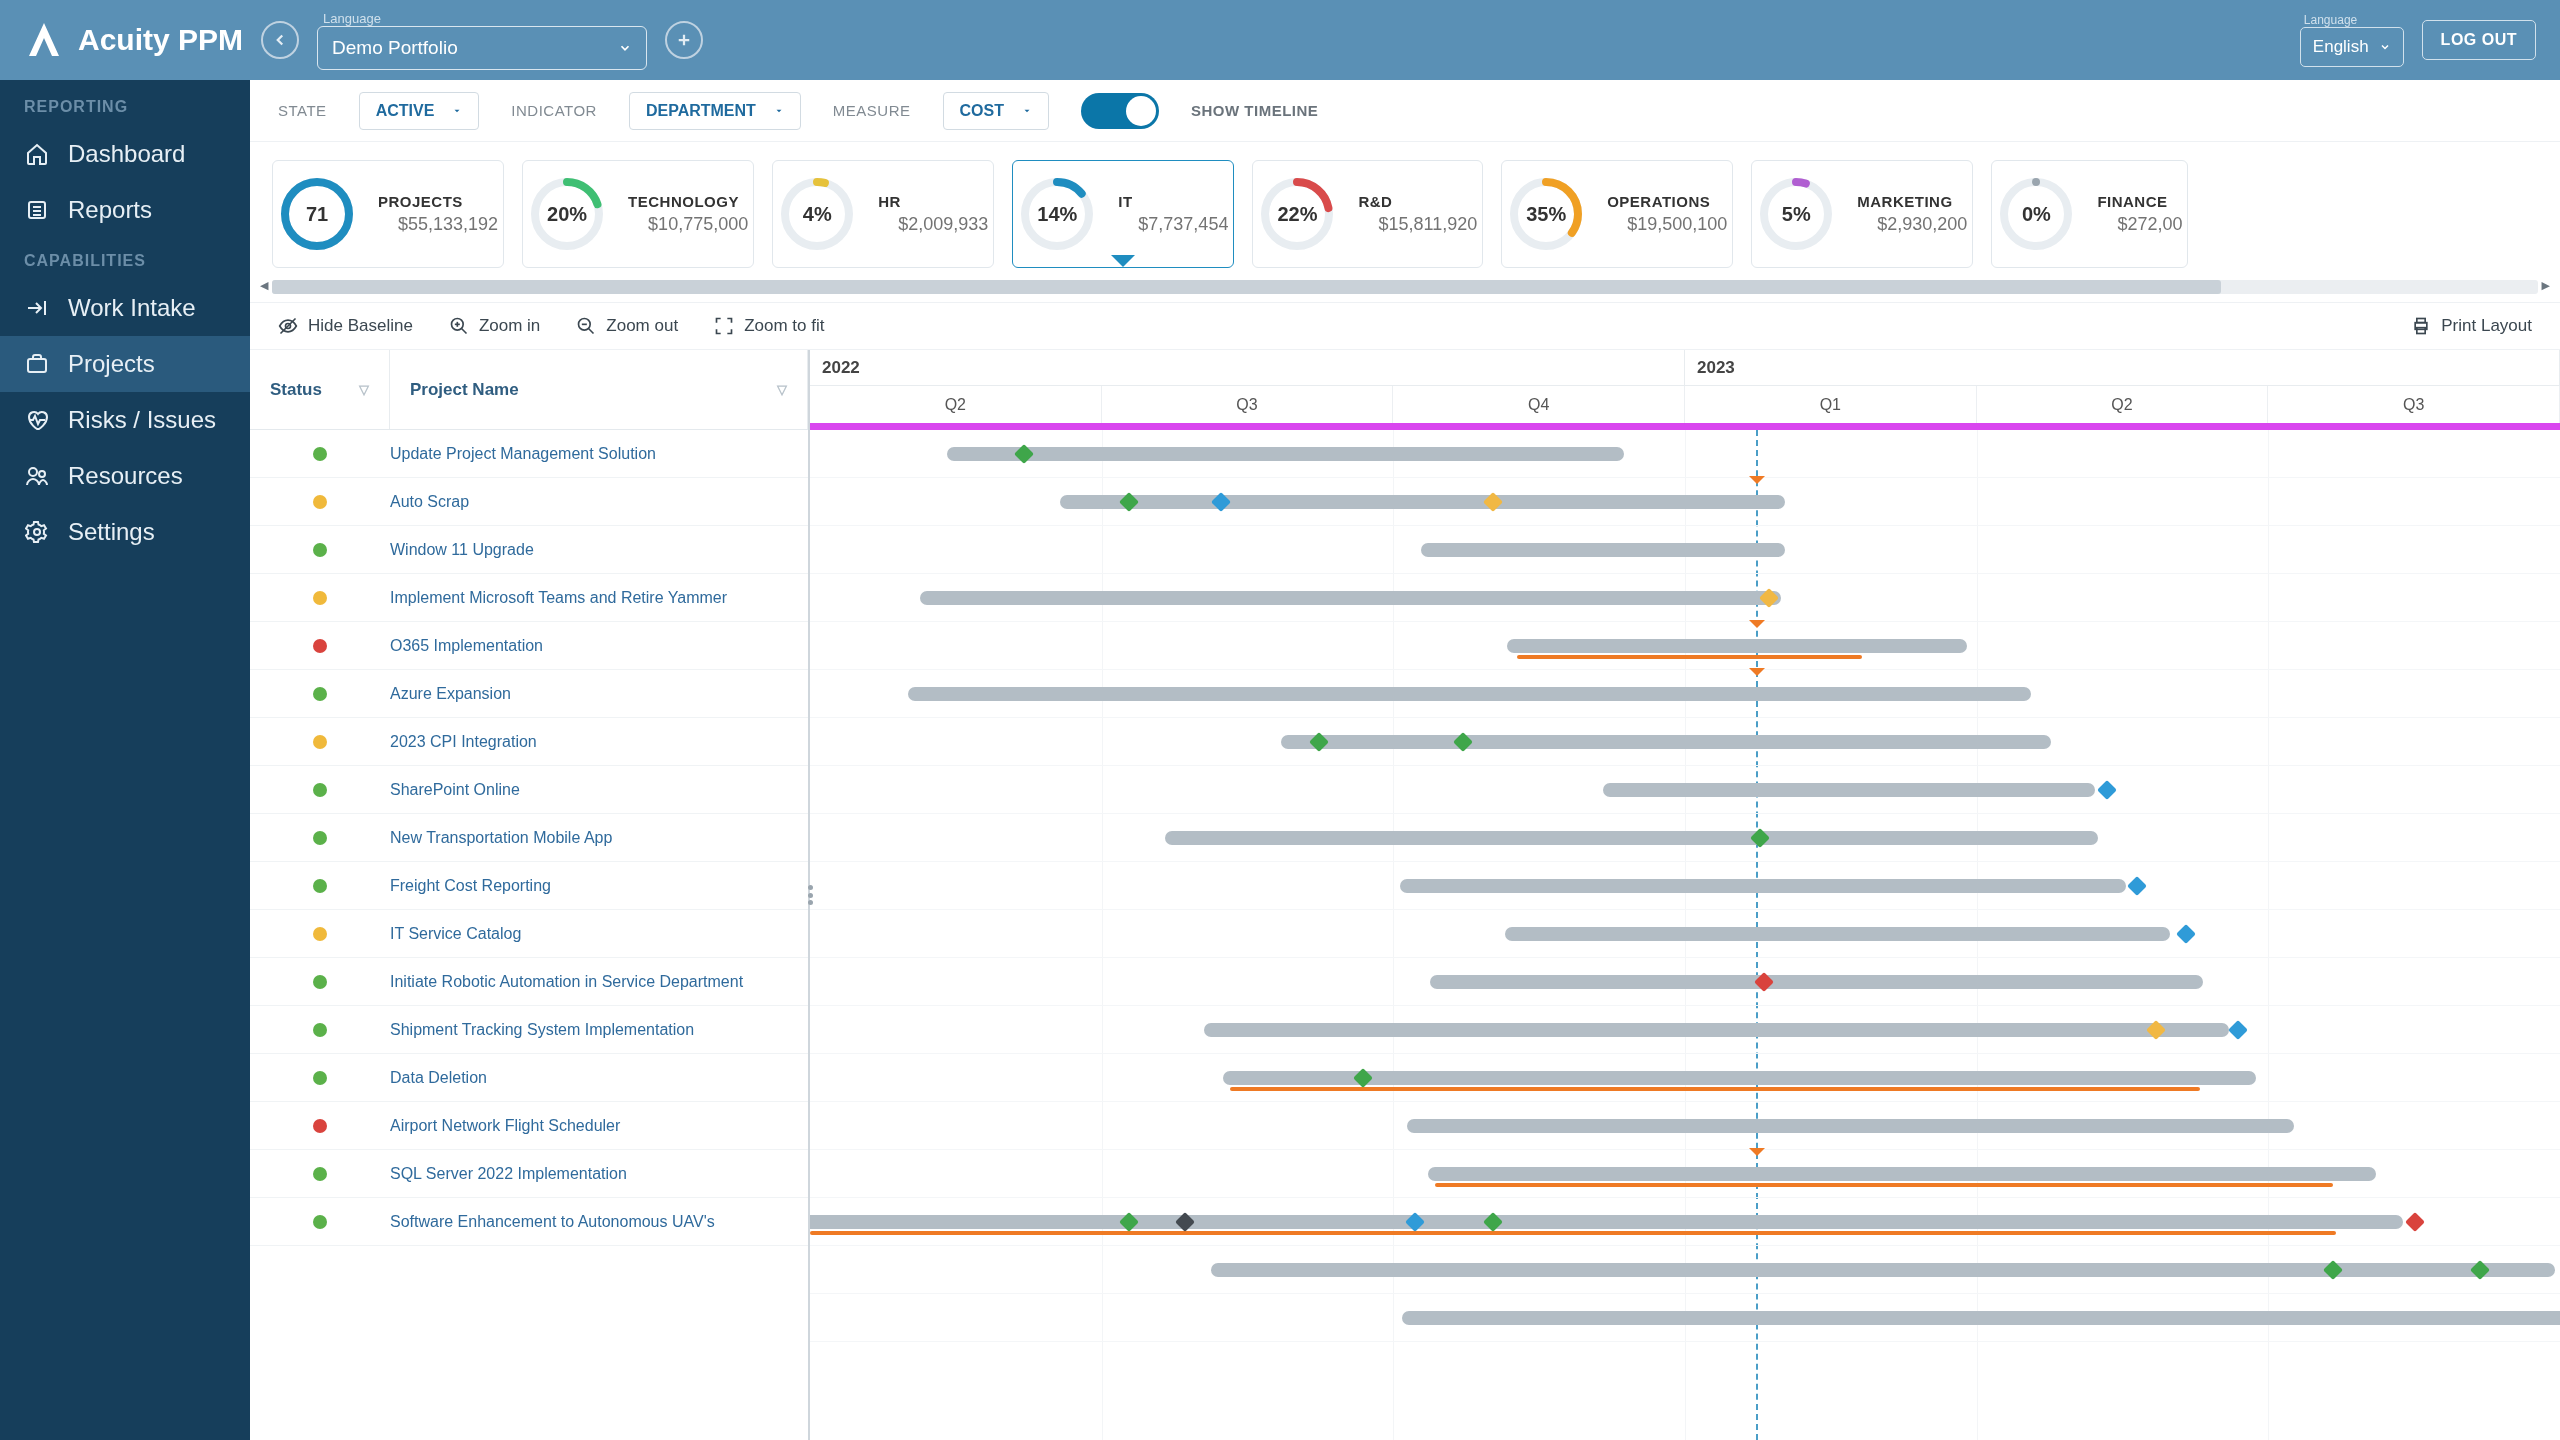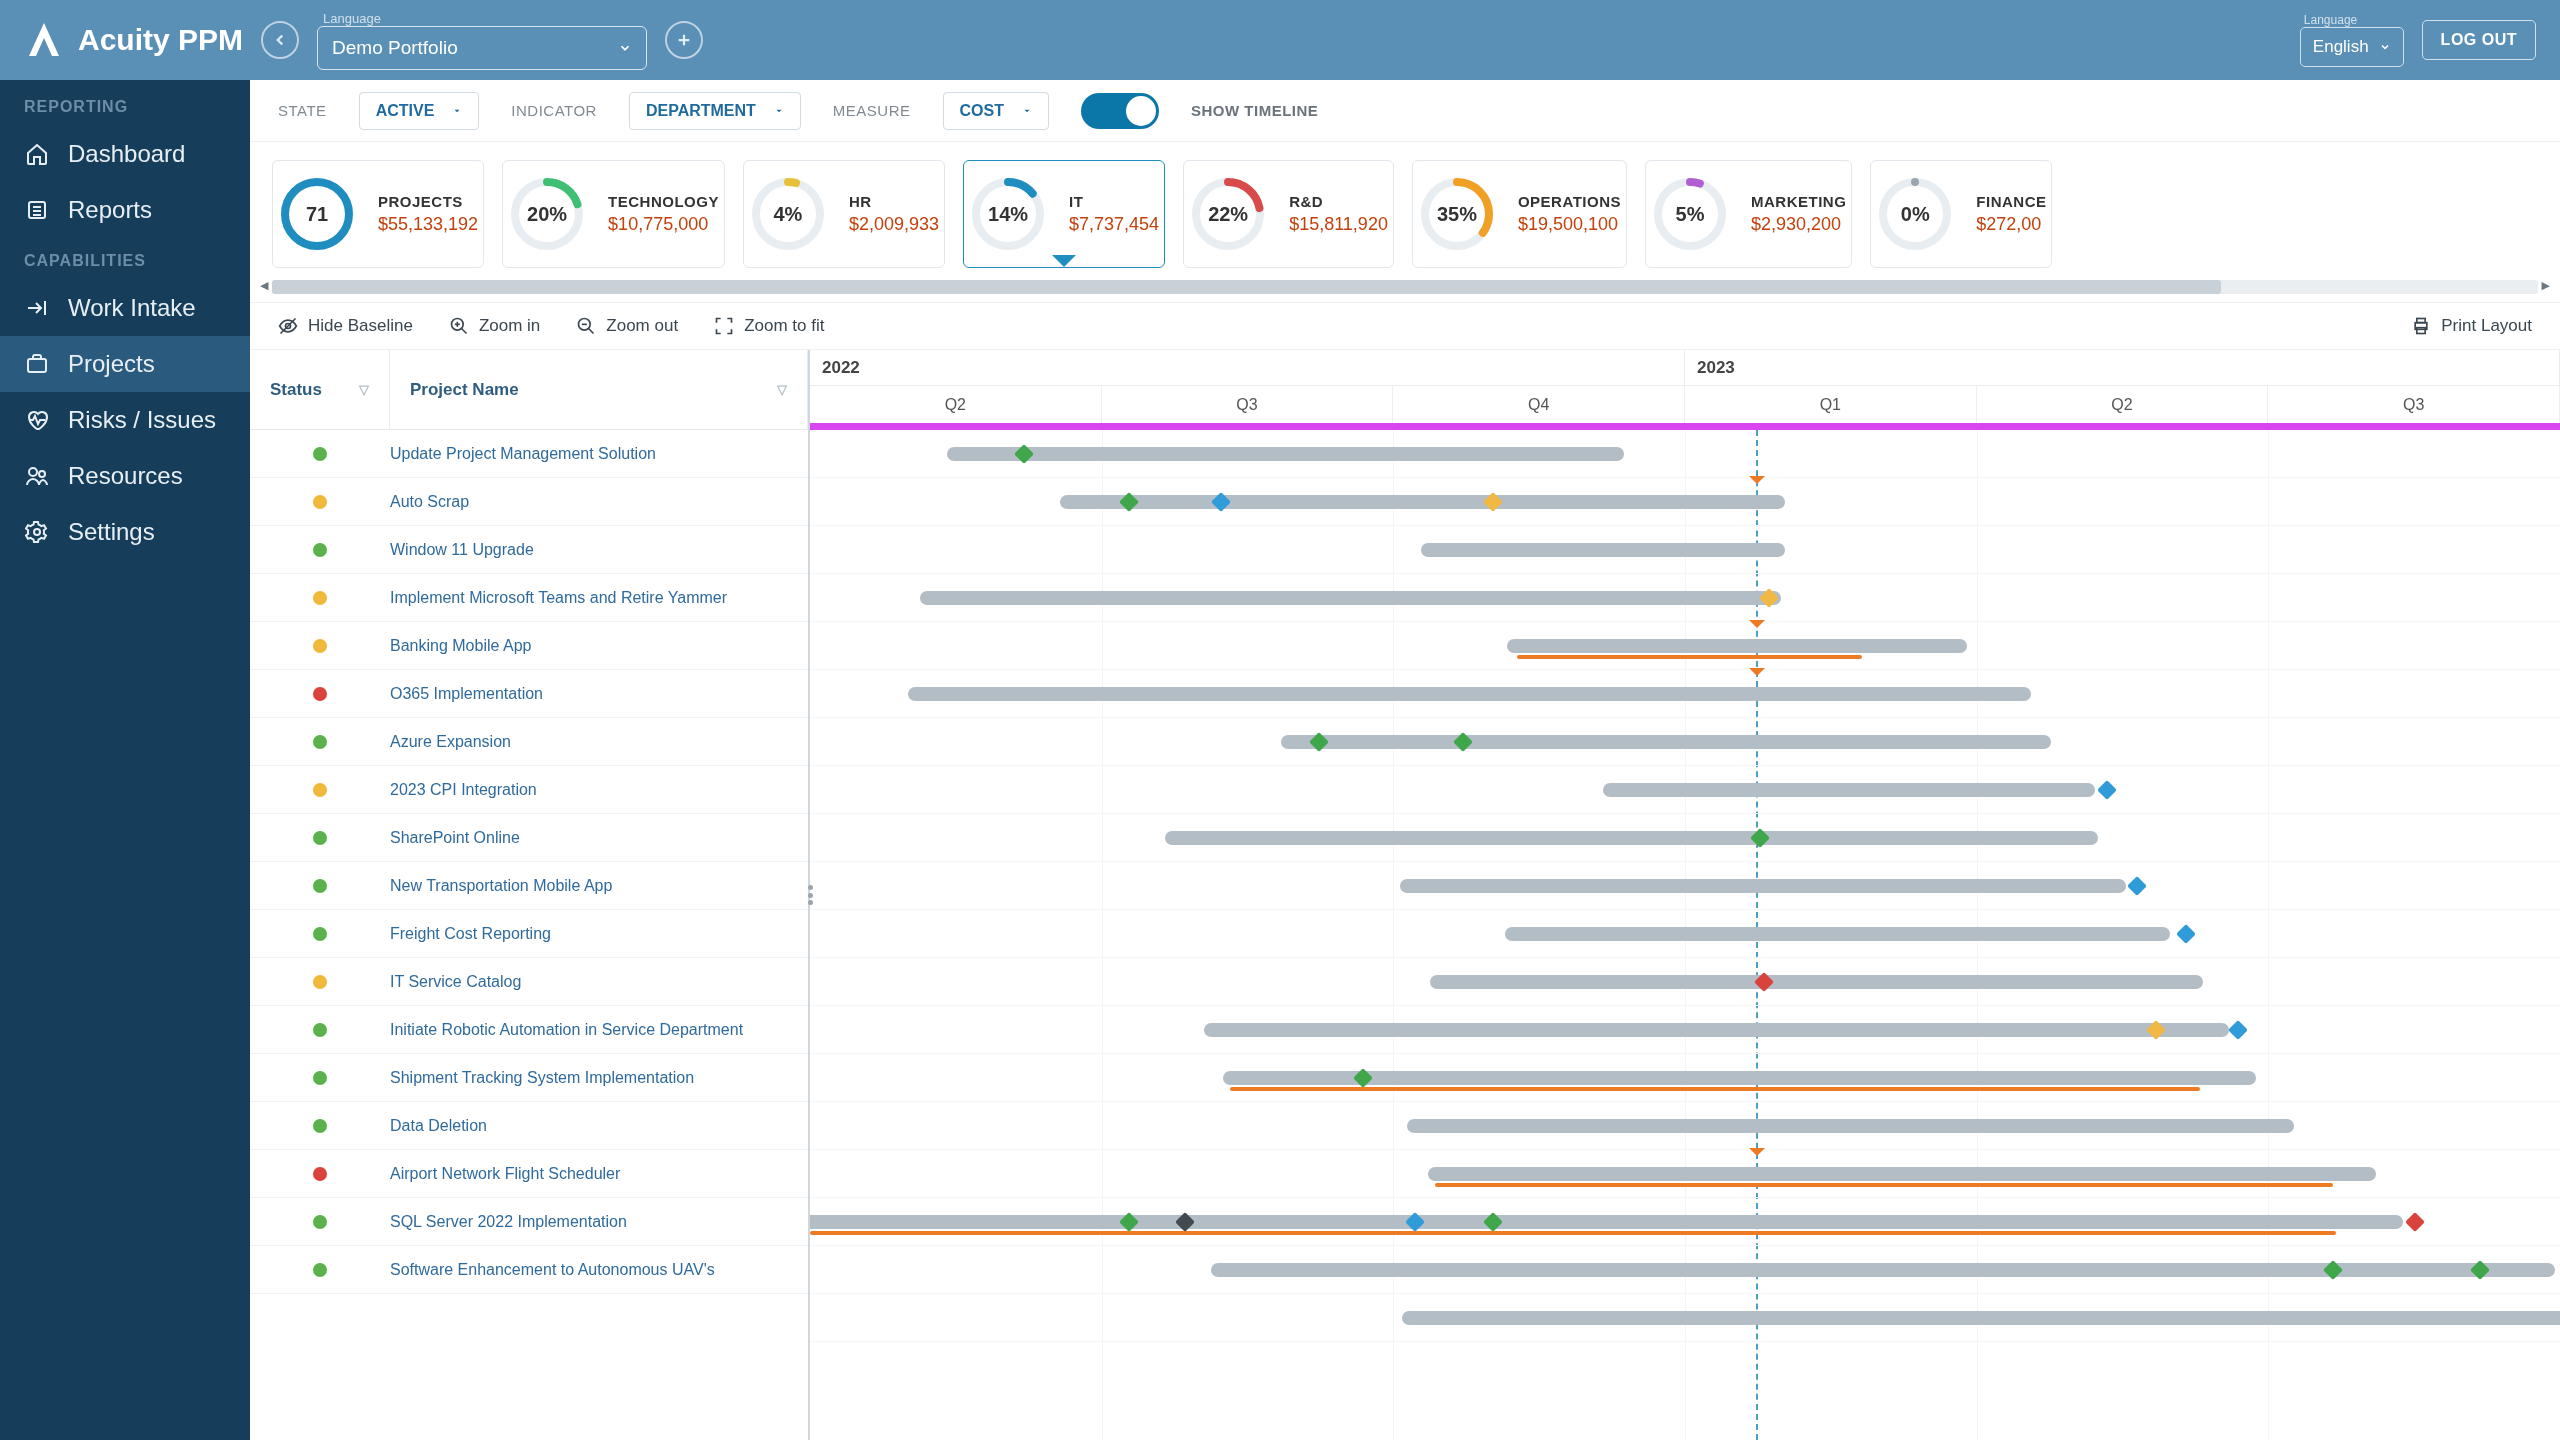--- a/index.html
+++ b/index.html
@@ -40,21 +40,21 @@
 
 
 .kpis { display: flex; gap: 18px; padding: 18px 22px 12px; overflow: hidden; }
 .kpi-card { border: 1px solid #e1e7ec; border-radius: 6px; padding: 14px 5px; display: flex; align-items: center; gap: 22px; flex-shrink: 0; background:#fff; position:relative; }
 .kpi-card.active { border-color:#1f8dc0; }
 .kpi-card.active::after { content:""; position:absolute; bottom:-12px; left:50%; transform:translateX(-50%); width:0; height:0; border:12px solid transparent; border-top-color:#1f8dc0; }
 .donut { width: 78px; height: 78px; position: relative; }
 .donut svg { transform: rotate(-90deg); }
 .donut .pct { position: absolute; inset: 0; display: flex; align-items: center; justify-content: center; font-size: 20px; font-weight: 600; color: #333; }
 .kpi-info .kpi-title { font-size: 15px; font-weight: 700; color: #333; letter-spacing: .5px; }
-.kpi-info .kpi-val { font-size: 18px; color: #c2410c; margin-top: 4px; }
+.kpi-info .kpi-val { font-size: 18px; color: #737373; margin-top: 4px; margin-left: 20px; }
 
 .hscroll { height: 14px; margin: 0 22px 8px; background: #ebeef1; border-radius: 3px; position: relative; }
 .hscroll .thumb { position: absolute; left: 0; width: 86%; height: 100%; background: #c9d1d8; border-radius: 3px; }
 .hscroll .arrow { position: absolute; top: -1px; font-size: 11px; color:#6b7680; }
 .hscroll .arrow.left { left: -12px; }
 .hscroll .arrow.right { right: -12px; }
 
 
 .gantt-toolbar { height: 48px; display: flex; align-items: center; padding: 0 28px; gap: 36px; border-top:1px solid #eef1f4; border-bottom:1px solid #eef1f4; }
 .gt-btn { display: flex; align-items: center; gap: 10px; color: #3b4750; font-size: 17px; cursor: pointer; }
@@ -437,26 +437,20 @@
        <div class="gr-name">Window 11 Upgrade</div>
      </div>
             <div class="gantt-row">
        <div class="gr-status">
                 <span class="status-dot yellow"></span>
               </div>
        <div class="gr-name">Implement Microsoft Teams and Retire Yammer</div>
      </div>
             <div class="gantt-row">
        <div class="gr-status">
-                <span class="status-dot yellow"></span>
-              </div>
-       <div class="gr-name">Banking Mobile App</div>
-     </div>
-            <div class="gantt-row">
-       <div class="gr-status">
                 <span class="status-dot red"></span>
               </div>
        <div class="gr-name">O365 Implementation</div>
      </div>
             <div class="gantt-row">
        <div class="gr-status">
                 <span class="status-dot green"></span>
               </div>
        <div class="gr-name">Azure Expansion</div>
      </div>

